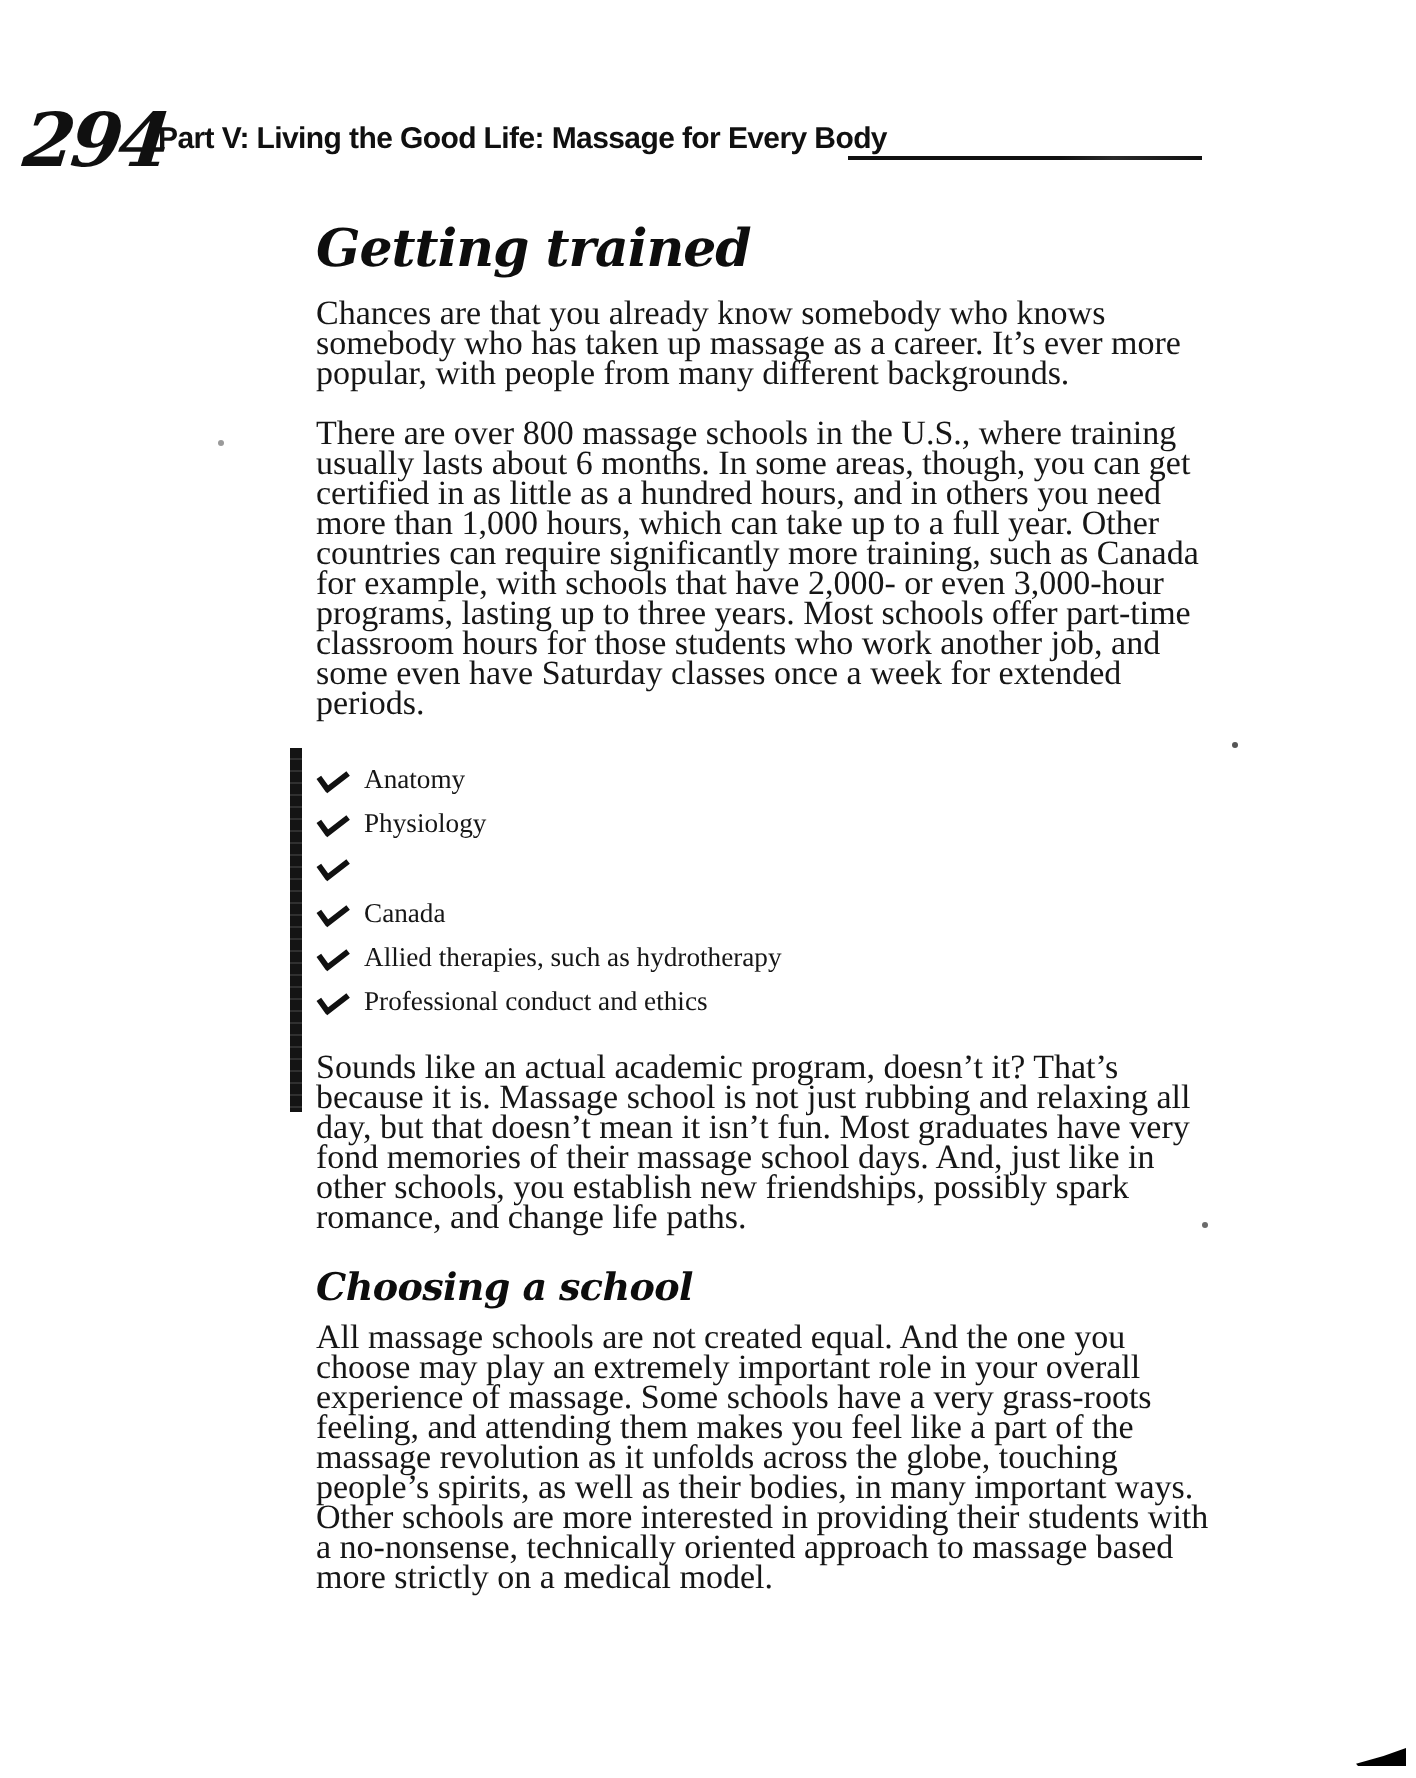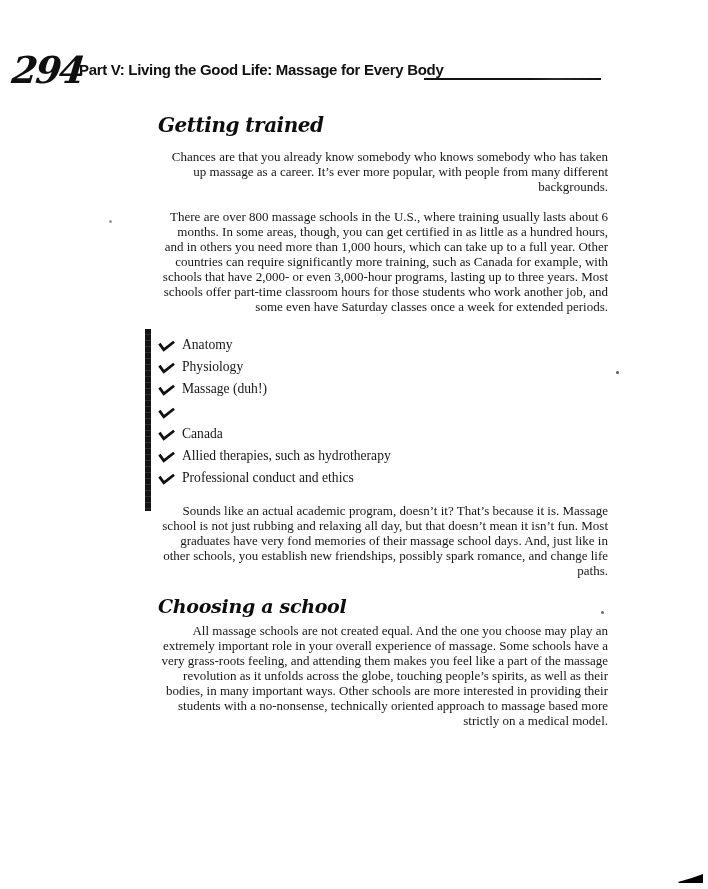--- a/index.html
+++ b/index.html
@@ -54,33 +54,32 @@
     position: absolute;
     left: 158px;
     top: 109px;
     width: 450px;
   }
 
   .section-heading {
     font-family: "DejaVu Serif", serif;
     font-style: italic;
     font-weight: 700;
-    font-size: 20px;
+    font-size: 26px;
     letter-spacing: -0.5px;
     line-height: 32px;
     margin-bottom: 8px;
     color: #0d0d0d;
   }
 
   .body-para {
-    font-size: 13px;
+    font-size: 17px;
     line-height: 15px;
     margin-bottom: 15px;
     color: #161616;
-    text-align: right;
   }
 
   
   .check-list {
     position: relative;
     list-style: none;
     margin: 19px 0 14px 0;
     padding: 0;
   }
   .check-bar {
@@ -167,26 +166,20 @@
       <li class="check-item">
         <svg class="check-icon" viewBox="0 0 18 12">
             <path d="M1.5 3.5 L6.5 10.5 M5 10.8 L17 1.5" stroke="#111" stroke-width="3" fill="none"></path>
           </svg>
         <span>Physiology</span>
       </li>
       <li class="check-item">
         <svg class="check-icon" viewBox="0 0 18 12">
             <path d="M1.5 3.5 L6.5 10.5 M5 10.8 L17 1.5" stroke="#111" stroke-width="3" fill="none"></path>
           </svg>
-        <span>Massage (duh!)</span>
-      </li>
-      <li class="check-item">
-        <svg class="check-icon" viewBox="0 0 18 12">
-            <path d="M1.5 3.5 L6.5 10.5 M5 10.8 L17 1.5" stroke="#111" stroke-width="3" fill="none"></path>
-          </svg>
       </li>
       <li class="check-item">
         <svg class="check-icon" viewBox="0 0 18 12">
             <path d="M1.5 3.5 L6.5 10.5 M5 10.8 L17 1.5" stroke="#111" stroke-width="3" fill="none"></path>
           </svg>
         <span>Canada</span>
       </li>
       <li class="check-item">
         <svg class="check-icon" viewBox="0 0 18 12">
             <path d="M1.5 3.5 L6.5 10.5 M5 10.8 L17 1.5" stroke="#111" stroke-width="3" fill="none"></path>

